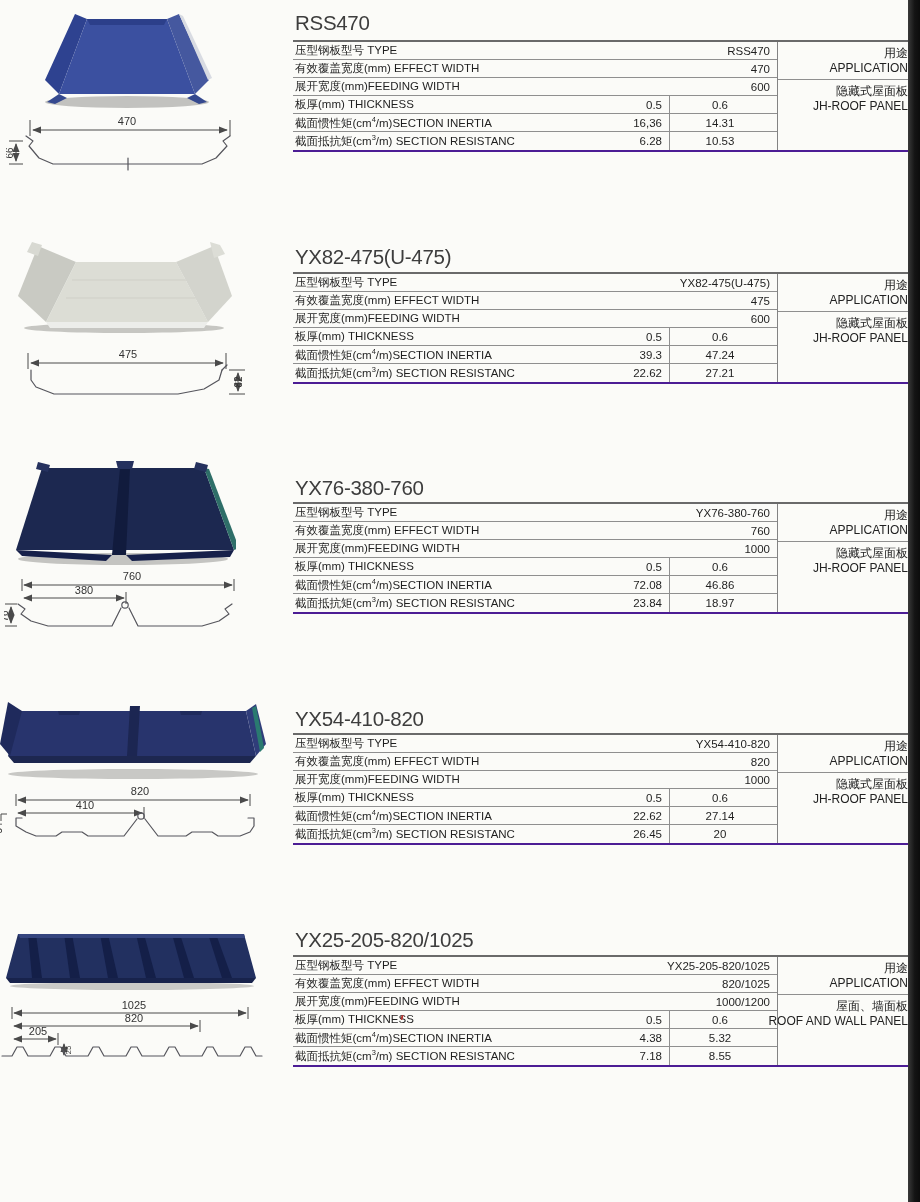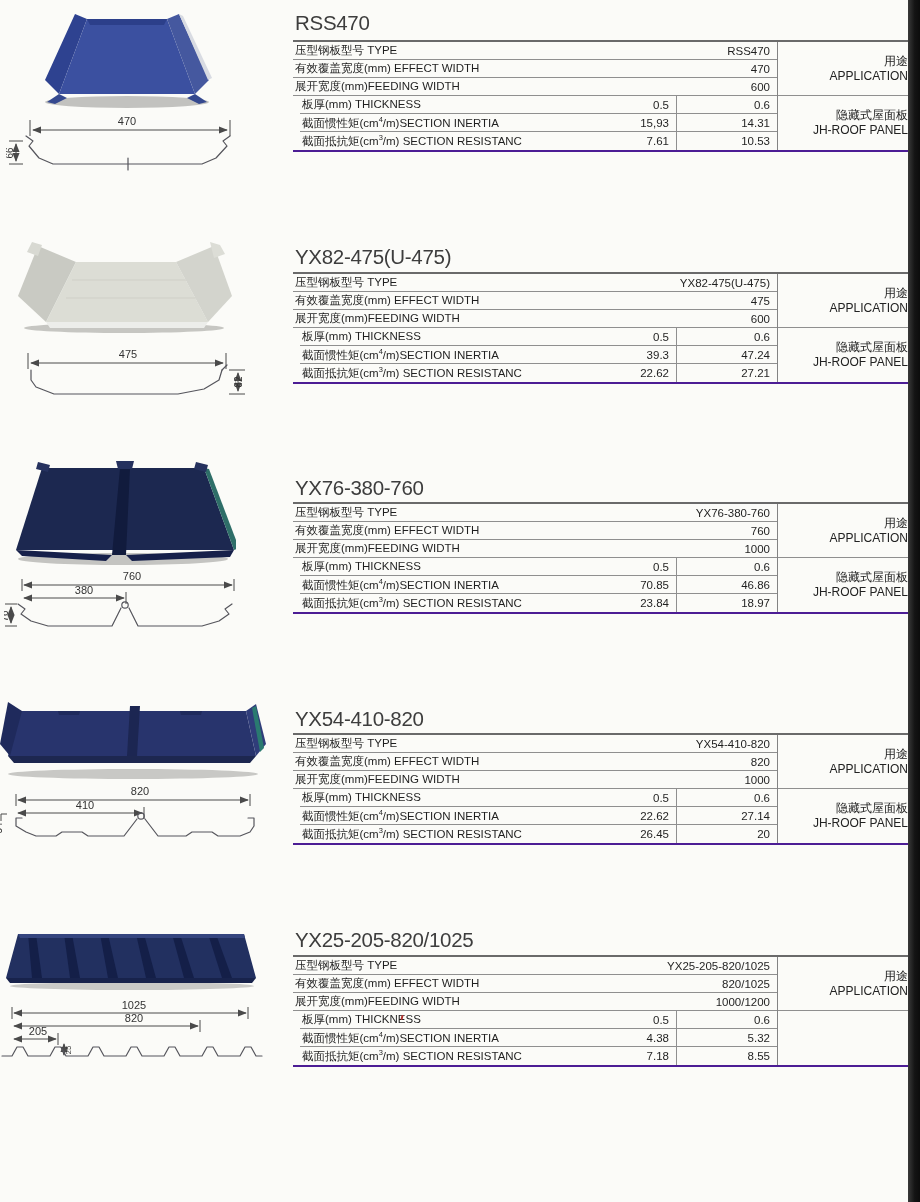--- a/index.html
+++ b/index.html
@@ -12,31 +12,31 @@
   .section-title{position:absolute;left:295px;font-size:20.5px;font-weight:500;color:#3d3d3d;
                  letter-spacing:-0.3px;white-space:nowrap;}
   
   .spec-table{position:absolute;left:293px;width:625px;height:112px;box-sizing:border-box;
               border-top:2px solid #6a6a6a;border-bottom:2px solid #4c1d95;}
   .spec-main{position:absolute;left:0;top:0;width:484px;height:108px;}
   .row{height:18px;box-sizing:border-box;border-bottom:1px solid #8f8f8f;display:flex;
        align-items:center;font-size:11.5px;color:#1f1f1f;}
   .row.last{border-bottom:none;}
   .row.single{justify-content:space-between;padding:0 7px 0 2px;}
-  .row.split{padding:0;margin-left:7px;}
+  .row.split{padding:0;}
   .row.split .c1{width:377px;height:100%;box-sizing:border-box;display:flex;
                  justify-content:space-between;align-items:center;
                  border-right:1px solid #8f8f8f;padding:0 7px 0 2px;}
-  .row.split .c2{flex:1;text-align:right;padding-right:7px;}
+  .row.split .c2{flex:1;text-align:center;padding-right:7px;}
   .lbl{white-space:nowrap;}
   .lbl sup{font-size:7.5px;}
   .val{white-space:nowrap;}
   .app-col{position:absolute;left:484px;top:0;width:141px;height:108px;box-sizing:border-box;
            border-left:1px solid #838383;}
-  .app-cell{height:54px;box-sizing:border-box;display:flex;flex-direction:column;
+  .app-cell{height:38px;box-sizing:border-box;display:flex;flex-direction:column;
             justify-content:center;align-items:flex-end;padding-right:10px;
             font-size:12px;line-height:15px;color:#222;text-align:right;white-space:nowrap;}
   .app-cell.top{border-bottom:1px solid #8f8f8f;}
   
   .fig{position:absolute;}
   .dim{font-family:"Liberation Sans",sans-serif;font-size:11px;fill:#333;text-anchor:middle;}
   .dim.side{font-size:10px;}
   .dim.tiny{font-size:8px;}
   .dl{stroke:#4a4a4a;stroke-width:1;fill:none;}
   .prof{stroke:#55555c;stroke-width:1.2;fill:none;stroke-linejoin:round;stroke-linecap:round;}
@@ -102,28 +102,28 @@
       <div class="row split">
         <span class="c1">
             <span class="lbl">板厚(mm) THICKNESS</span>
             <span class="val">0.5</span>
           </span>
         <span class="c2">0.6</span>
       </div>
       <div class="row split">
         <span class="c1">
             <span class="lbl"><span>截面惯性矩(cm</span><sup>4</sup><span>/m)SECTION INERTIA</span></span>
-            <span class="val">15,93</span>
+            <span class="val">16,36</span>
           </span>
         <span class="c2">14.31</span>
       </div>
       <div class="row split last">
         <span class="c1">
             <span class="lbl"><span>截面抵抗矩(cm</span><sup>3</sup><span>/m) SECTION RESISTANC</span></span>
-            <span class="val">7.61</span>
+            <span class="val">6.28</span>
           </span>
         <span class="c2">10.53</span>
       </div>
     </div>
     <div class="app-col">
       <div class="app-cell top">
         <div>用途</div>
           <div>APPLICATION</div>
       </div>
       <div class="app-cell">
@@ -272,21 +272,21 @@
       <div class="row split">
         <span class="c1">
             <span class="lbl">板厚(mm) THICKNESS</span>
             <span class="val">0.5</span>
           </span>
         <span class="c2">0.6</span>
       </div>
       <div class="row split">
         <span class="c1">
             <span class="lbl"><span>截面惯性矩(cm</span><sup>4</sup><span>/m)SECTION INERTIA</span></span>
-            <span class="val">70.85</span>
+            <span class="val">72.08</span>
           </span>
         <span class="c2">46.86</span>
       </div>
       <div class="row split last">
         <span class="c1">
             <span class="lbl"><span>截面抵抗矩(cm</span><sup>3</sup><span>/m) SECTION RESISTANC</span></span>
             <span class="val">23.84</span>
           </span>
         <span class="c2">18.97</span>
       </div>
@@ -461,15 +461,19 @@
             <span class="val">7.18</span>
           </span>
         <span class="c2">8.55</span>
       </div>
     </div>
     <div class="app-col">
       <div class="app-cell top">
         <div>用途</div>
           <div>APPLICATION</div>
       </div>
+      <div class="app-cell">
+        <div>屋面、墙面板</div>
+          <div>ROOF AND WALL PANEL</div>
+      </div>
     </div>
   </div>
 </div>
 
 </body></html>

